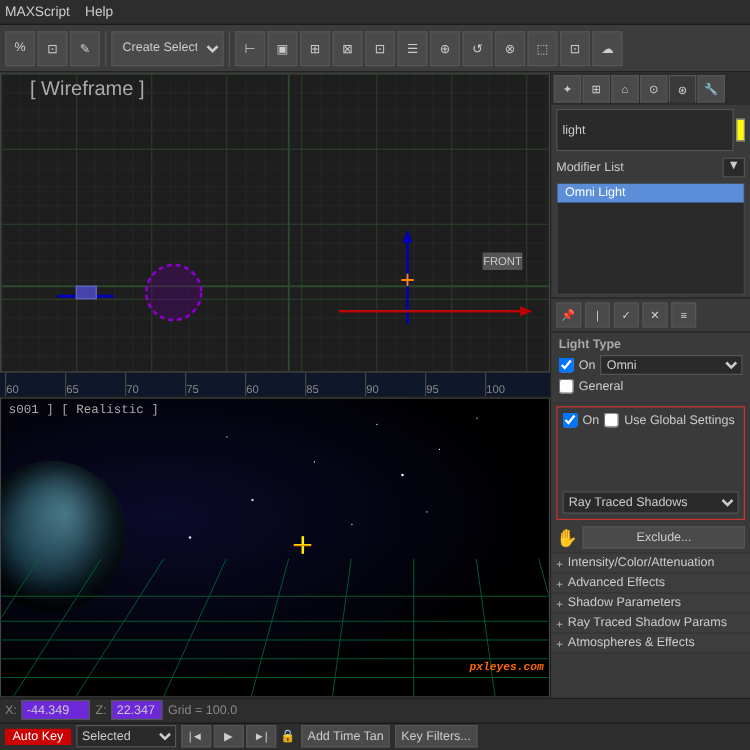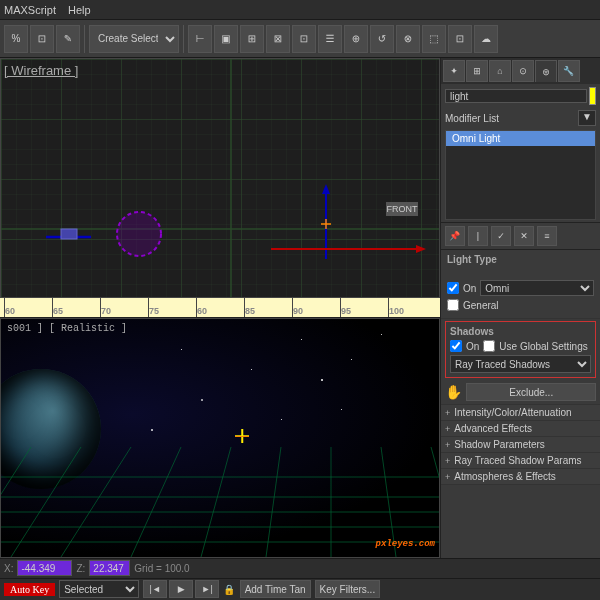--- a/index.html
+++ b/index.html
@@ -68,25 +68,24 @@
     .top-viewport {
       height: 250px;
       background: #1e1e1e;
       border: 1px solid #444;
       position: relative;
       overflow: hidden;
     }
     .viewport-label {
       position: absolute;
       top: 4px;
-      left: 3px;
+      left: 23px;
       color: #aaa;
-      font-size: 13px;
+      font-size: 16px;
       z-index: 2;
-      text-decoration: underline;
     }
 
     
     .bottom-viewport {
       height: 250px;
       background: #000;
       border: 1px solid #444;
       position: relative;
       overflow: hidden;
       font-family: Liberation Mono, monospace;
@@ -137,21 +136,21 @@
       display: flex;
       align-items: center;
       padding: 3px 4px;
       gap: 2px;
       background: #3a3a3a;
     }
     .light-name-input {
       background: #2a2a2a;
       border: 1px solid #555;
       color: #ccc;
-      height: 14px;
+      height: 34px;
       padding: 0 4px;
       font-size: 10px;
       flex: 1;
     }
     .color-swatch {
       width: 18px;
       height: 18px;
       background: #ffff00;
       border: 1px solid #888;
       cursor: pointer;
@@ -228,21 +227,21 @@
       font-weight: bold;
       border-bottom: 1px solid #222;
     }
     .param-group {
       padding: 4px 6px;
       border-bottom: 1px solid #333;
     }
     .param-group-title {
       color: #aaa;
       font-size: 10px;
-      margin-bottom: 15px;
+      margin-bottom: 3px;
       font-weight: bold;
     }
     .param-row {
       display: flex;
       align-items: center;
       gap: 4px;
       margin-bottom: 3px;
     }
     .param-checkbox {
       width: 12px;
@@ -275,20 +274,21 @@
       align-items: center;
       gap: 2px;
     }
     .shadow-select {
       background: #2a2a2a;
       border: 1px solid #555;
       color: #ccc;
       height: 18px;
       font-size: 10px;
       flex: 1;
+      margin-top: 48px;
     }
 
     
     .exclude-row {
       display: flex;
       align-items: center;
       padding: 3px 4px;
       gap: 4px;
       border-bottom: 1px solid #333;
     }
@@ -357,30 +357,29 @@
       border: 1px solid #555;
       color: #ccc;
       height: 18px;
       font-size: 10px;
       width: 80px;
     }
 
     
     .timeline-ruler {
       height: 20px;
-      background: #fef9c3;
+      background: #0f172a;
       border-bottom: 1px solid #222;
       display: flex;
       align-items: flex-end;
       padding: 0 4px;
       font-size: 9px;
       color: #888;
       gap: 0;
       overflow: hidden;
-      font-weight: bold;
     }
     .timeline-tick { flex: 1; text-align: center; border-left: 1px solid #444; height: 100%; display: flex; align-items: flex-end; padding-bottom: 1px; }
 
     
     .grid-svg { width: 100%; height: 100%; }
 
     
     .realistic-scene {
       position: absolute;
       top: 0; left: 0; right: 0; bottom: 0;
@@ -436,21 +435,21 @@
       position: absolute;
       top: 50%;
       left: 0;
       width: 100%;
       height: 1px;
       background: #ff8800;
     }
 
     .pxleyes-logo {
       position: absolute;
-      bottom: 8px;
+      bottom: 18px;
       right: 4px;
       color: #ff6600;
       font-size: 9px;
       font-weight: bold;
       font-style: italic;
     }
   </style>
 </head>
 <body>
 
@@ -655,21 +654,20 @@
             <option>Omni</option>
           </select>
         </div>
         <div class="param-row">
           <input type="checkbox" class="param-checkbox" style="">
           <span class="param-label">General</span>
         </div>
       </div>
 
       <div class="shadows-section">
-        <div class="shadows-title">Shadows</div>
         <div class="shadows-row">
           <input type="checkbox" class="param-checkbox" checked="" style="">
           <span class="param-label">On</span>
           <input type="checkbox" class="param-checkbox" style="">
           <span class="param-label">Use Global Settings</span>
         </div>
         <div class="shadow-type-row">
           <select class="shadow-select">
             <option>Ray Traced Shadows</option>
           </select>
@@ -709,21 +707,21 @@
 
 <div class="status-bar">
   <div class="status-row1">
     <span class="coord-label">X:</span>
     <input class="coord-field" type="text" style="width: 55px;" value="-44.349">
     <span class="coord-label">Z:</span>
     <input class="coord-field" type="text" style="width: 41px;" value="22.347">
     <span class="coord-label">Grid = <span>100.0</span></span>
   </div>
   <div class="status-row2">
-    <div style="background:#cc0000;color:#fff;padding:1px 6px;font-size:10px;cursor:pointer;font-family:Liberation Serif, serif;">Auto Key</div>
+    <div style="background:#cc0000;color:#fff;padding:1px 6px;font-size:10px;cursor:pointer;">Auto Key</div>
     <select class="status-select">
       <option>Selected</option>
     </select>
     <div style="display:flex;gap:2px;align-items:center;">
       <div class="toolbar-btn" style="height:18px;font-size:9px;">|◄</div>
       <div class="toolbar-btn" style="height:18px;font-size:9px;">▶</div>
       <div class="toolbar-btn" style="height:18px;font-size:9px;">►|</div>
     </div>
     <span class="coord-label">🔒</span>
     <button style="background:#4a4a4a;border:1px solid #555;color:#ccc;height:18px;padding:0 4px;font-size:10px;cursor:pointer;">Add Time Tan</button>

